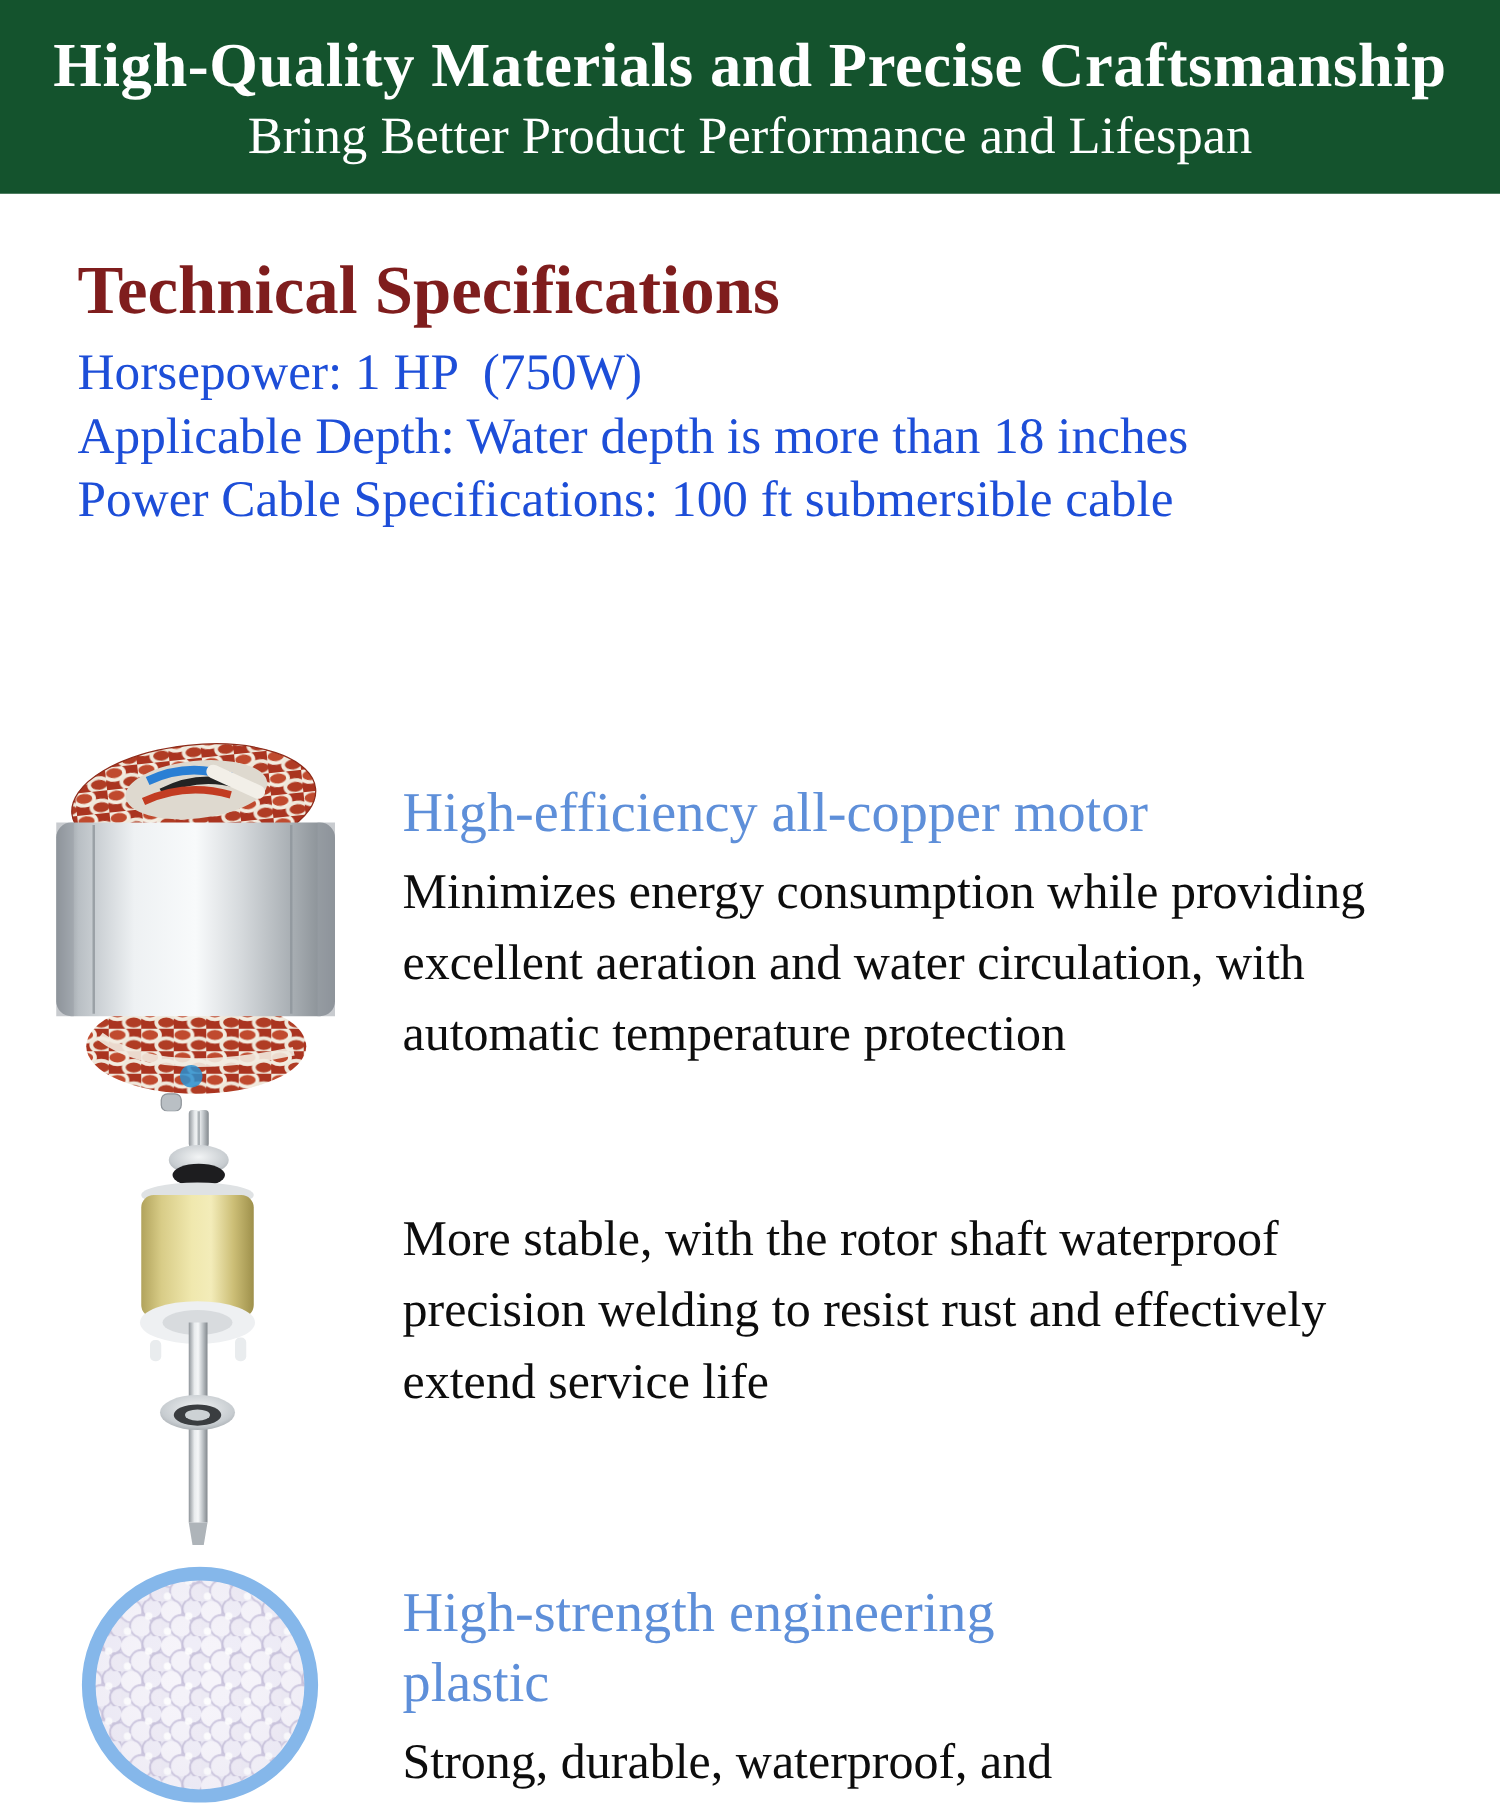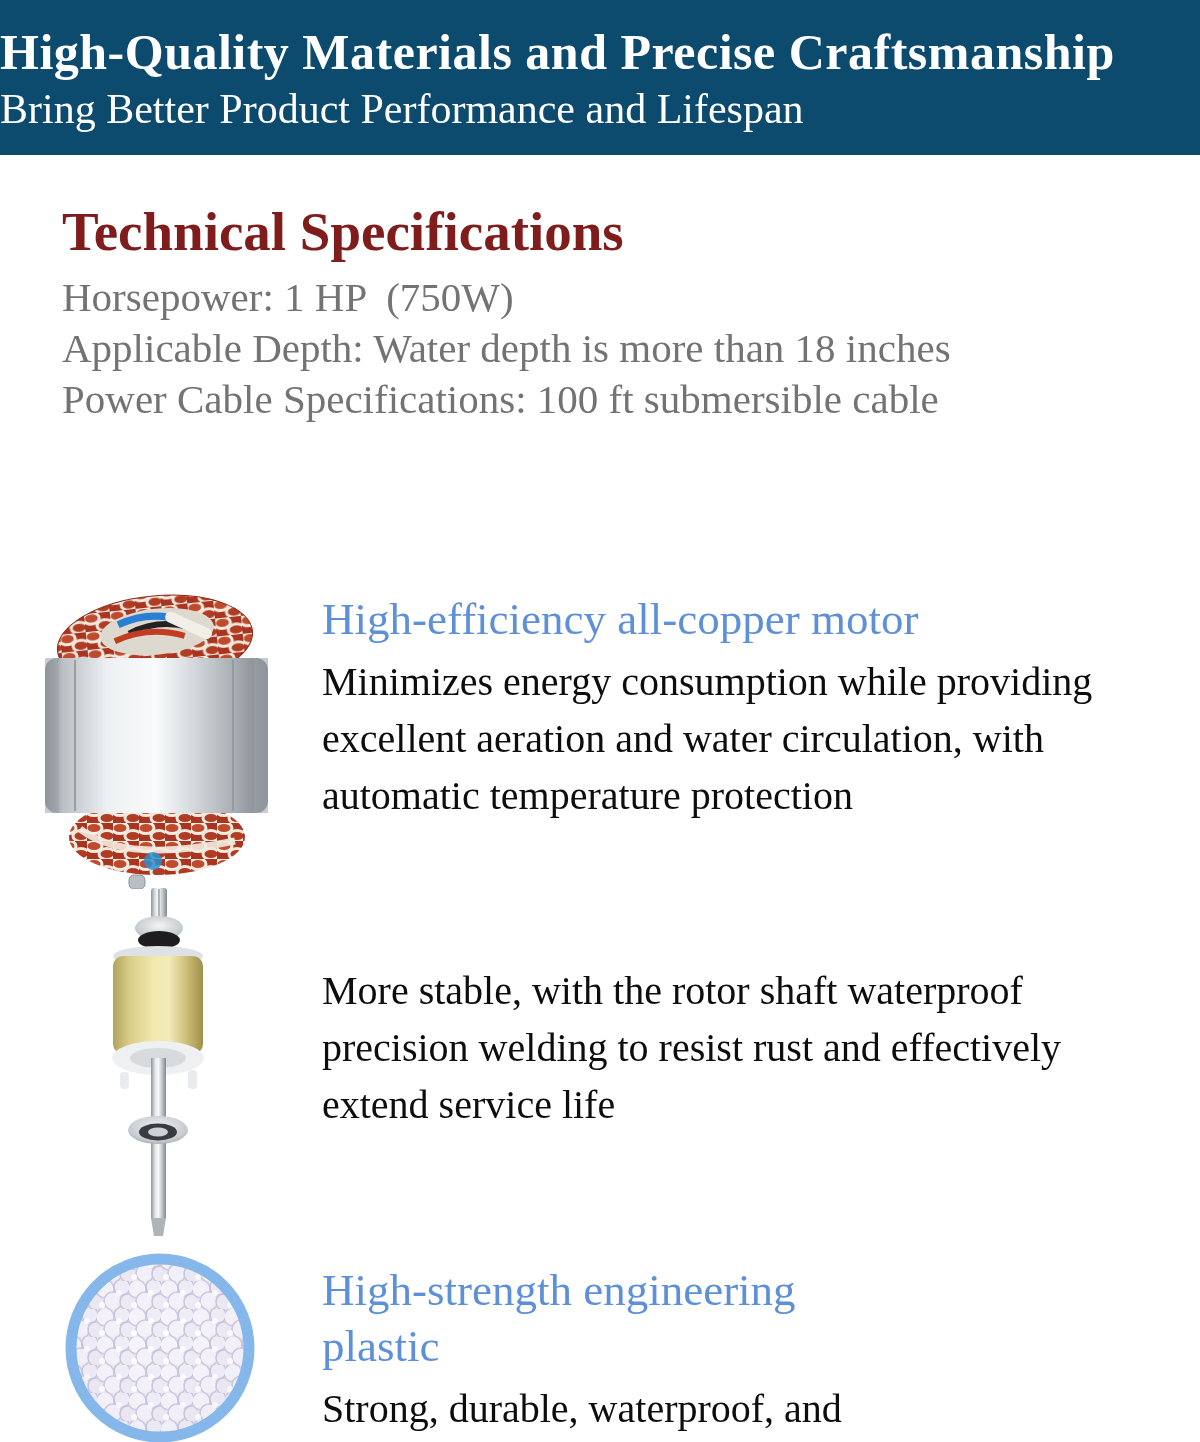--- a/index.html
+++ b/index.html
@@ -9,50 +9,50 @@
     width:1200px; height:1442px;
     background:#ffffff;
     overflow:hidden;
     font-family:"Liberation Serif", serif;
     color:#101010;
   }
 
   
   .banner {
     position:absolute; left:0; top:0; width:1200px; height:155px;
-    background:#0c4a6e;
-    display:flex; flex-direction:column; align-items:flex-start; justify-content:center;
+    background:#14532d;
+    display:flex; flex-direction:column; align-items:center; justify-content:center;
     padding-top:2px;
     text-align:center; color:#ffffff;
   }
   .banner-title   { font-size:50px; font-weight:700; line-height:60px; letter-spacing:.5px; }
   .banner-subtitle{ font-size:42px; font-weight:400; line-height:54px; }
 
   
   .specs-title {
     position:absolute; left:62px; top:200px;
     font-size:55px; font-weight:700; color:#7f1d1d; line-height:64px;
   }
   .spec-list {
     position:absolute; left:62px; top:272px; width:1090px;
-    font-size:41px; line-height:51px; color:#737373;
+    font-size:41px; line-height:51px; color:#1d4ed8;
   }
   .spec-line { white-space:pre-wrap; }
 
   
   .feature-img { position:absolute; }
   .feature-text { position:absolute; }
   .feature-heading {
     font-size:45px; line-height:56px; color:#5e8fd9; font-weight:400;
   }
   .feature-body {
     margin-top:6px; font-size:40px; line-height:57px; color:#0d0d0d;
   }
   .f1-img { left:35px;  top:589px;  width:280px; height:300px; }
-  .f1-txt { left:322px; top:591px;  width:790px; }
+  .f1-txt { left:322px; top:622px;  width:790px; }
   .f2-img { left:108px; top:886px;  width:100px; height:352px; }
   .f2-txt { left:322px; top:956px;  width:830px; }
   .f3-img { left:65px;  top:1253px; width:190px; height:190px; }
   .f3-txt { left:322px; top:1262px; width:560px; }
 </style>
 </head>
 <body>
 
 <header class="banner">
   <div class="banner-title">High-Quality Materials and Precise Craftsmanship</div>

